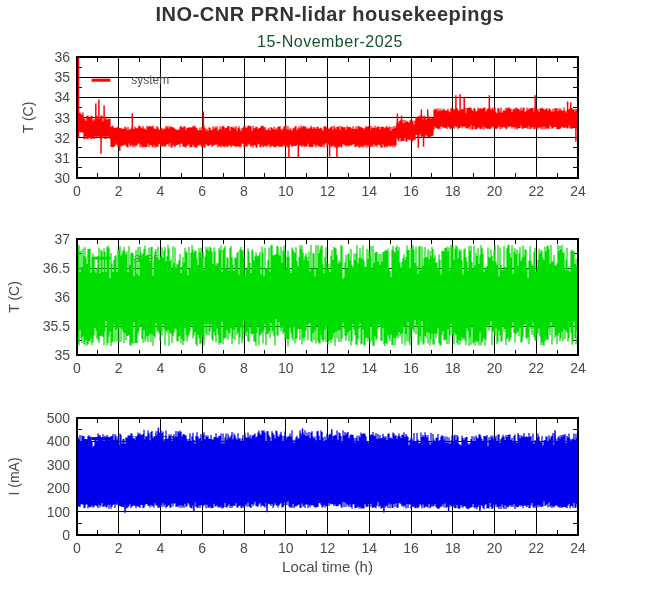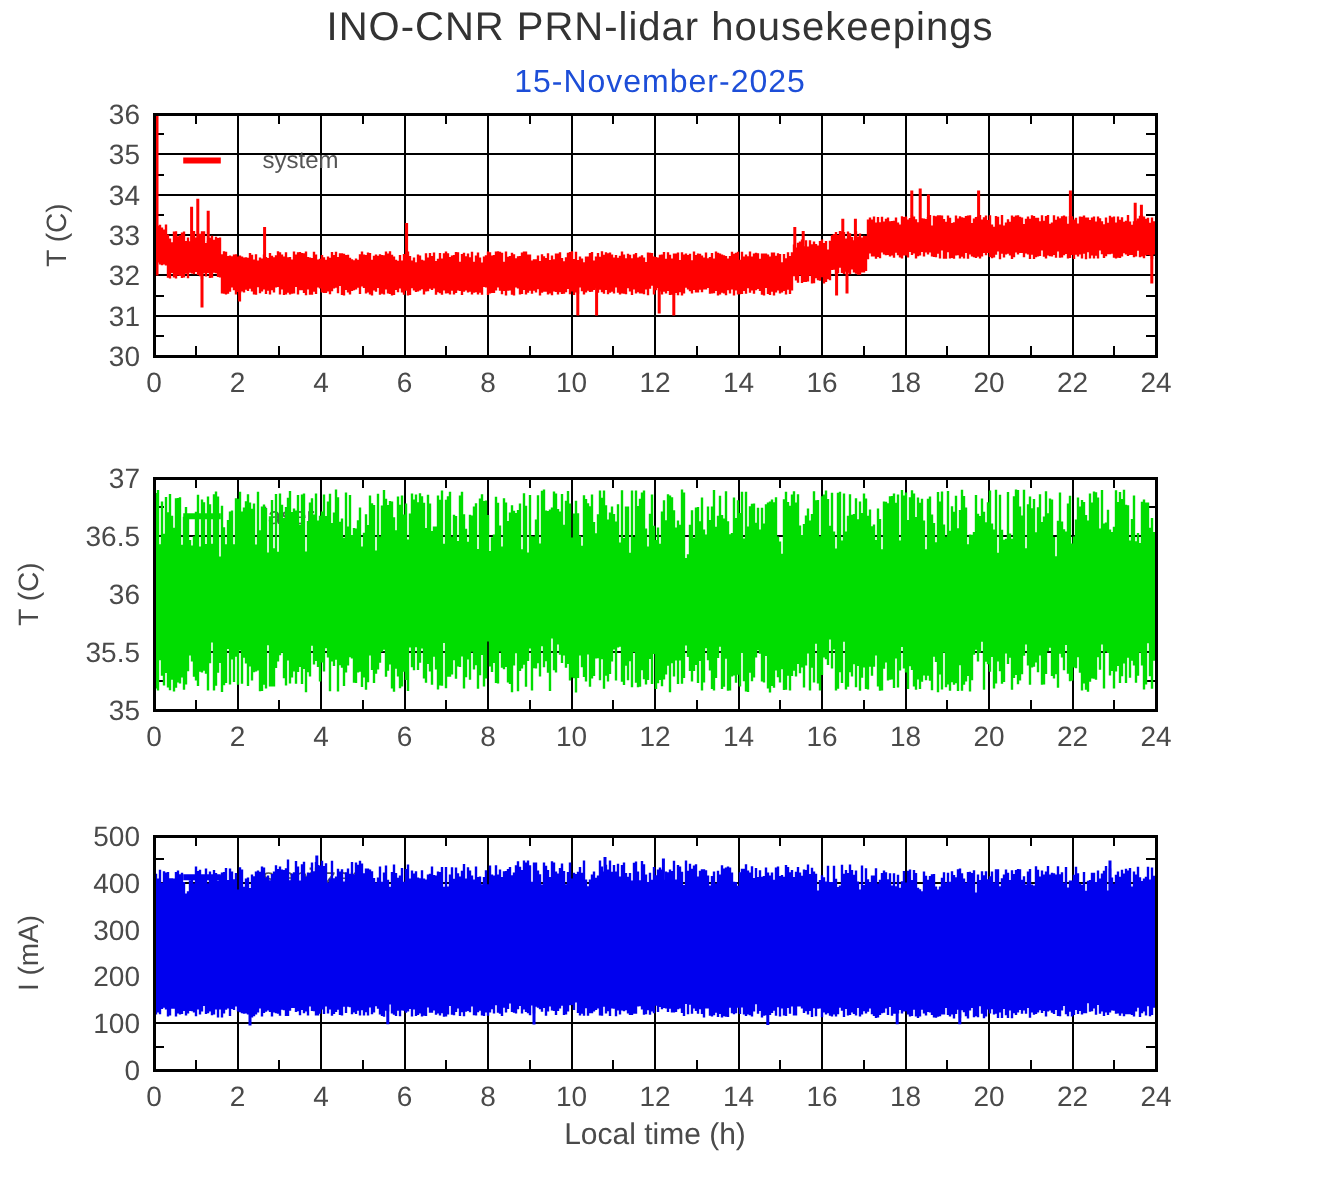--- a/index.html
+++ b/index.html
@@ -1,21 +1,21 @@
 <!DOCTYPE html>
 <html><head>
 <meta charset="utf-8">
 <style>
   html,body{margin:0;padding:0;background:#fff;}
   .page{position:relative;width:660px;height:595px;background:#fff;
         font-family:"Liberation Sans",sans-serif;overflow:hidden;}
   .title{position:absolute;top:3px;left:0;width:660px;text-align:center;
-         font-size:20px;font-weight:400;color:#333;letter-spacing:0.5px;}
+         font-size:20px;font-weight:700;color:#333;letter-spacing:0.5px;}
   .subtitle{position:absolute;top:33px;left:0;width:660px;text-align:center;
-            font-size:16px;font-weight:400;color:#1d4ed8;letter-spacing:0.5px;}
+            font-size:16px;font-weight:400;color:#14532d;letter-spacing:0.5px;}
   svg{position:absolute;left:0;top:0;}
   text{font-family:"Liberation Sans",sans-serif;}
   .tick{font-size:14px;fill:#4a4a4a;}
   .axlabel{font-size:14px;fill:#4a4a4a;}
   .legend{font-size:12px;fill:#555;}
 </style>
 </head>
 <body>
 
 <div class="page">

